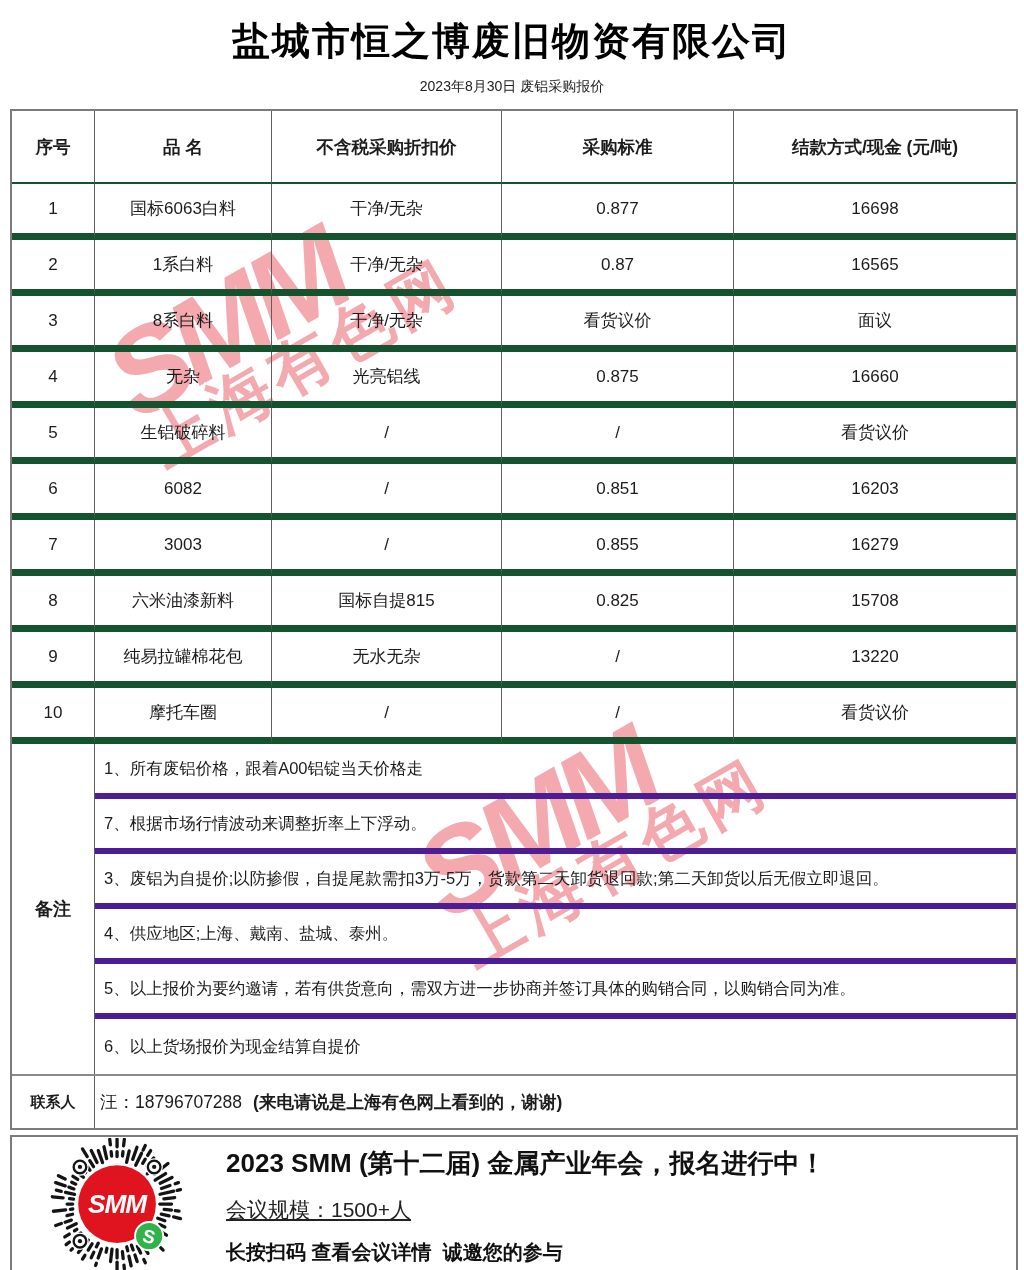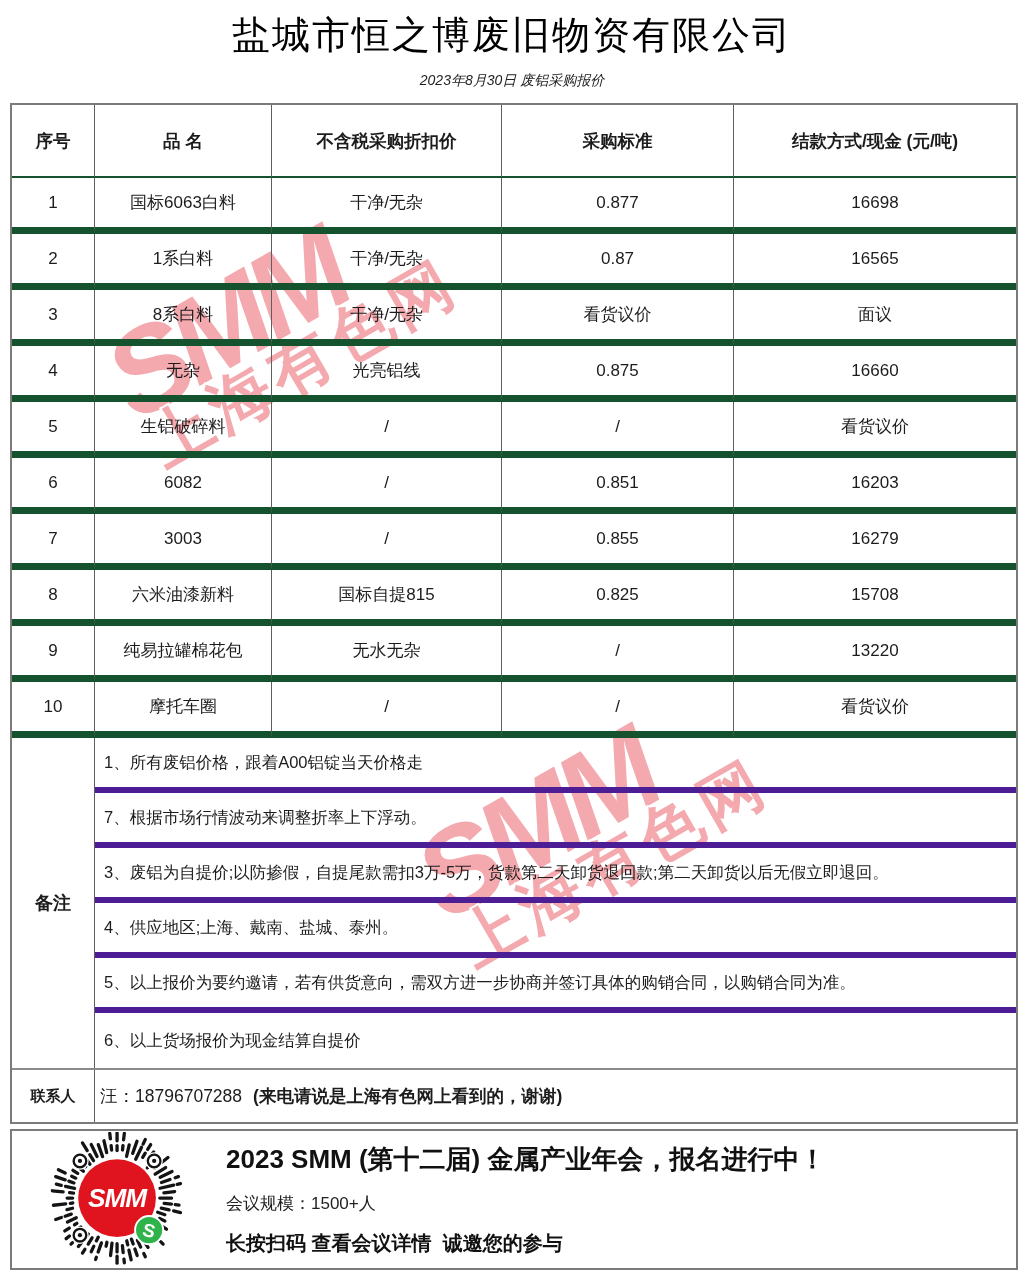--- a/index.html
+++ b/index.html
@@ -26,26 +26,26 @@
   }
   .wm-cn {
     font-weight:900; font-size:62px; letter-spacing:7px; white-space:nowrap;
     color:#f3a2a8; margin-top:-24px; margin-left:2px;
     -webkit-text-stroke:4px #ffffff; paint-order:stroke fill;
   }
 
   
   .title {
     position:relative; z-index:1;
-    padding-top:10px; text-align:center;
-    font-size:38px; font-weight:normal; letter-spacing:2px; color:#000;
+    padding-top:16px; text-align:center;
+    font-size:38px; font-weight:bold; letter-spacing:2px; color:#000;
   }
   .subtitle {
     position:relative; z-index:1;
-    margin-top:11px; text-align:center; font-size:14px; color:#222;font-style:italic;
+    margin-top:11px; text-align:center; font-size:14px; color:#222;
   }
 
   
   .table-wrap {
     position:relative; z-index:1;
     width:1008px; margin:13px auto 0 10px;
     border:2px solid #7b7b7b;
     background:transparent;
   }
   .grid-head, .grid-rows { display:grid; grid-template-columns:83px 177px 230px 232px 282px; }
@@ -88,21 +88,21 @@
   
   .banner {
     position:relative; z-index:1;
     width:1008px; margin:5px auto 0 10px; height:141px;
     border:2px solid #7b7b7b;
     display:flex; align-items:center;
   }
   .qr-box { width:158px; height:136px; margin-left:28px; flex:0 0 auto; }
   .banner-text { margin-left:28px; }
   .b1 { font-size:26px; font-weight:bold; color:#111; white-space:pre; }
-  .b2 { font-size:17px; margin-top:15px; color:#222; white-space:pre; }
+  .b2 { font-size:21px; margin-top:15px; color:#222; white-space:pre;text-decoration:underline; }
   .b3 { font-size:20px; font-weight:bold; margin-top:15px; color:#111; white-space:pre; }
 </style>
 </head>
 <body>
 
 <div class="sheet">
 
   <div class="wm wm1">
     <div class="wm-smm">SMM</div>
     <div class="wm-cn">上海有色网</div>

